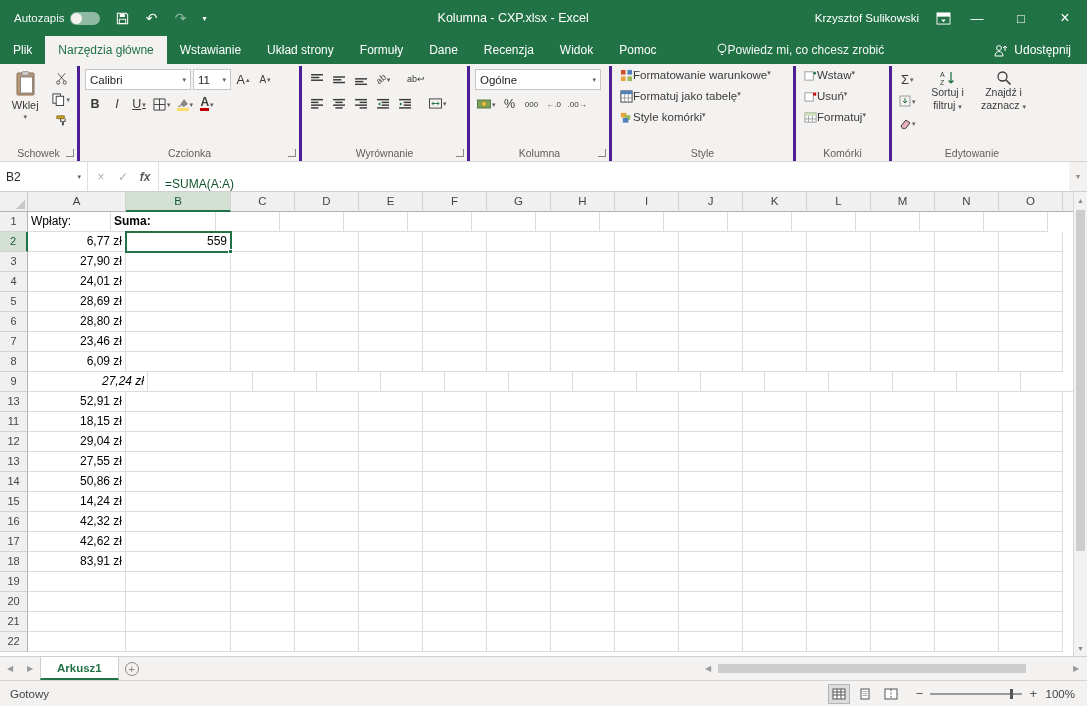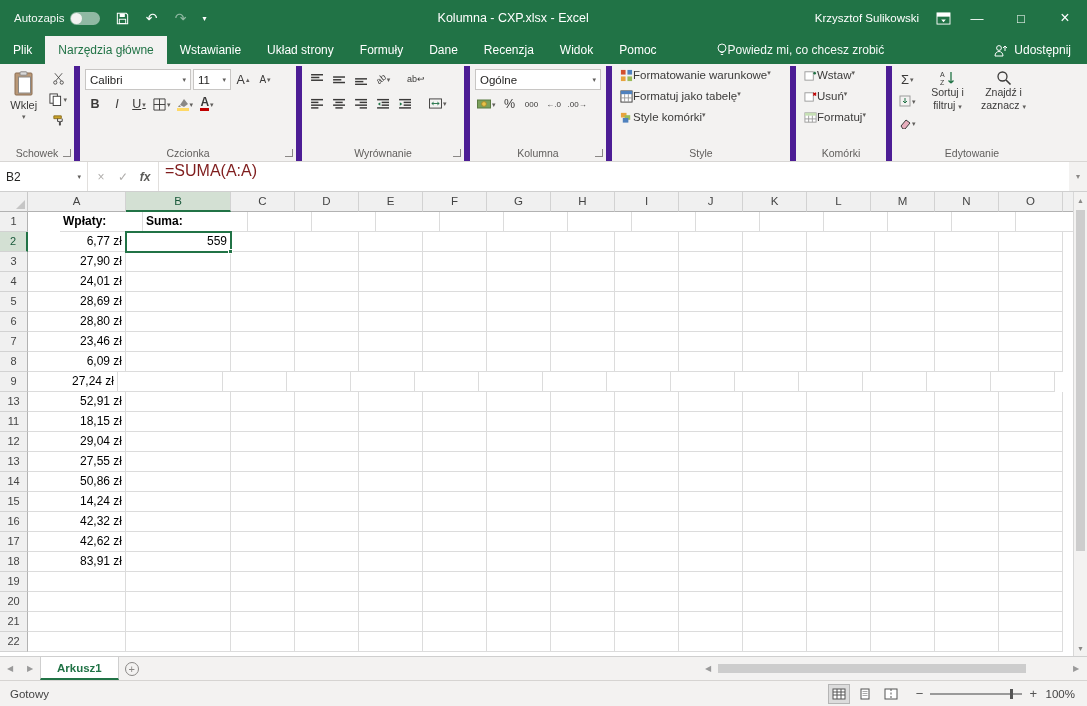--- a/index.html
+++ b/index.html
@@ -26,21 +26,21 @@
 .tabsrow{flex:0 0 28px;background:#217346;display:flex;align-items:stretch;color:#fff}
 .tabs-list{display:flex}
 .rtab{padding:0 13px;display:flex;align-items:center;font-size:12px;white-space:nowrap}
 .rtab.active{background:#f3f2f1;color:#217346}
 .tellme{display:flex;align-items:center;font-size:12px;margin-left:46px;opacity:.95;white-space:nowrap}
 .tr-spacer{flex:1}
 .share{display:flex;align-items:center;gap:6px;font-size:12px;padding-right:16px;white-space:nowrap}
 
 
 .ribbon{flex:0 0 98px;background:#f3f2f1;display:flex;border-bottom:1px solid #d8d6d4;padding-top:2px;color:#3b3a39;overflow:hidden}
-.rgroup{position:relative;border-right:6px solid #4c1d95;display:flex;flex-direction:column;padding:3px 5px 16px 5px}
+.rgroup{position:relative;border-right:3px solid #4c1d95;display:flex;flex-direction:column;padding:3px 5px 16px 5px}
 .rg-label{position:absolute;bottom:2px;left:0;right:0;text-align:center;font-size:10.5px;color:#605e5c;white-space:nowrap}
 .launcher{position:absolute;right:3px;bottom:4px;width:8px;height:8px;border-right:1px solid #8a8886;border-bottom:1px solid #8a8886}
 .rrow{display:flex;align-items:center;gap:2px;margin-bottom:4px}
 .caret{font-size:7px;color:#605e5c;line-height:1}
 .ib{min-width:20px;height:20px;display:flex;align-items:center;justify-content:center;font-size:12.5px;padding:0 2px;gap:1px}
 .ib.txt{font-weight:bold}
 .combo{height:21px;background:#fff;border:1px solid #c8c6c4;display:flex;align-items:center;font-size:11.5px;padding:0 4px;color:#252423;gap:4px}
 .combo .caret{margin-left:auto}
 
 .clip-body{display:flex}
@@ -58,21 +58,21 @@
 .bigbtn{width:52px;display:flex;flex-direction:column;align-items:center;font-size:10.5px;line-height:1.25;padding-top:1px;text-align:center}
 .small-glyph{font-size:9px}
 .tiny{font-size:8px}
 
 .fbar{flex:0 0 30px;background:#fff;border-bottom:1px solid #cfcfcf;display:flex;align-items:stretch}
 .namebox{width:88px;border-right:1px solid #e1dfdd;display:flex;align-items:center;font-size:12px;color:#252423;padding:0 6px;gap:6px}
 .namebox .caret{margin-left:auto}
 .fb-btns{display:flex;align-items:center;border-right:1px solid #e1dfdd;padding:0 2px}
 .fb-b{width:22px;text-align:center;font-size:12px;color:#b0aeac}
 .fb-b.fx{color:#5b5a58;font-style:italic;font-weight:bold}
-.fb-input{flex:1;display:flex;align-items:flex-start;font-size:16px;color:#7f1d1d;padding:0 6px}
+.fb-input{flex:1;display:flex;align-items:flex-end;font-size:12px;color:#14532d;padding:0 6px}
 .fb-expand{width:18px;display:flex;align-items:center;justify-content:center;background:#f3f2f1;color:#8a8886;font-size:8px}
 
 
 .workbook{flex:1;display:flex;overflow:hidden}
 .gridwrap{flex:1;overflow:hidden;background:#fff}
 #grid{font-size:12px;color:#000}
 .g-row{display:flex;height:20px}
 .g-corner{width:28px;flex:0 0 28px;background:#f0f0f0;border-right:1px solid #c9c9c9;border-bottom:1px solid #b2b2b2;position:relative}
 .g-corner:after{content:"";position:absolute;right:2px;bottom:2px;border-left:9px solid transparent;border-bottom:9px solid #c6c6c6}
 .col-hdr{background:#f0f0f0;border-right:1px solid #d2d2d2;border-bottom:1px solid #b2b2b2;text-align:center;font-size:11.5px;color:#444;line-height:19px;flex:0 0 auto}
@@ -542,21 +542,21 @@
             <div class="col-hdr" style="width: 64px;">J</div>
             <div class="col-hdr" style="width: 64px;">K</div>
             <div class="col-hdr" style="width: 64px;">L</div>
             <div class="col-hdr" style="width: 64px;">M</div>
             <div class="col-hdr" style="width: 64px;">N</div>
             <div class="col-hdr" style="width: 64px;">O</div>
             <div class="g-fill"></div>
           </div>
           <div class="g-row">
             <div class="row-hdr">1</div>
-            <div class="g-cell" style="width: 83px; font-weight: bold; text-align: left; margin-left: 32px;">Wpłaty:</div>
+            <div class="g-cell" style="width: 83px; font-weight: normal; text-align: left;">Wpłaty:</div>
             <div class="g-cell" style="width: 105px; font-weight: bold; text-align: left;">Suma:</div>
             <div class="g-cell" style="width: 64px;"></div>
             <div class="g-cell" style="width: 64px;"></div>
             <div class="g-cell" style="width: 64px;"></div>
             <div class="g-cell" style="width: 64px;"></div>
             <div class="g-cell" style="width: 64px;"></div>
             <div class="g-cell" style="width: 64px;"></div>
             <div class="g-cell" style="width: 64px;"></div>
             <div class="g-cell" style="width: 64px;"></div>
             <div class="g-cell" style="width: 64px;"></div>
@@ -694,21 +694,21 @@
             <div class="g-cell" style="width: 64px;"></div>
             <div class="g-cell" style="width: 64px;"></div>
             <div class="g-cell" style="width: 64px;"></div>
             <div class="g-cell" style="width: 64px;"></div>
             <div class="g-cell" style="width: 64px;"></div>
             <div class="g-cell" style="width: 64px;"></div>
             <div class="g-fill"></div>
           </div>
           <div class="g-row">
             <div class="row-hdr">9</div>
-            <div class="g-cell" style="width: 90px; text-align: right;">27,24 zł</div>
+            <div class="g-cell" style="width: 120px; text-align: right; font-style: italic;">27,24 zł</div>
             <div class="g-cell" style="width: 105px;"></div>
             <div class="g-cell" style="width: 64px;"></div>
             <div class="g-cell" style="width: 64px;"></div>
             <div class="g-cell" style="width: 64px;"></div>
             <div class="g-cell" style="width: 64px;"></div>
             <div class="g-cell" style="width: 64px;"></div>
             <div class="g-cell" style="width: 64px;"></div>
             <div class="g-cell" style="width: 64px;"></div>
             <div class="g-cell" style="width: 64px;"></div>
             <div class="g-cell" style="width: 64px;"></div>

